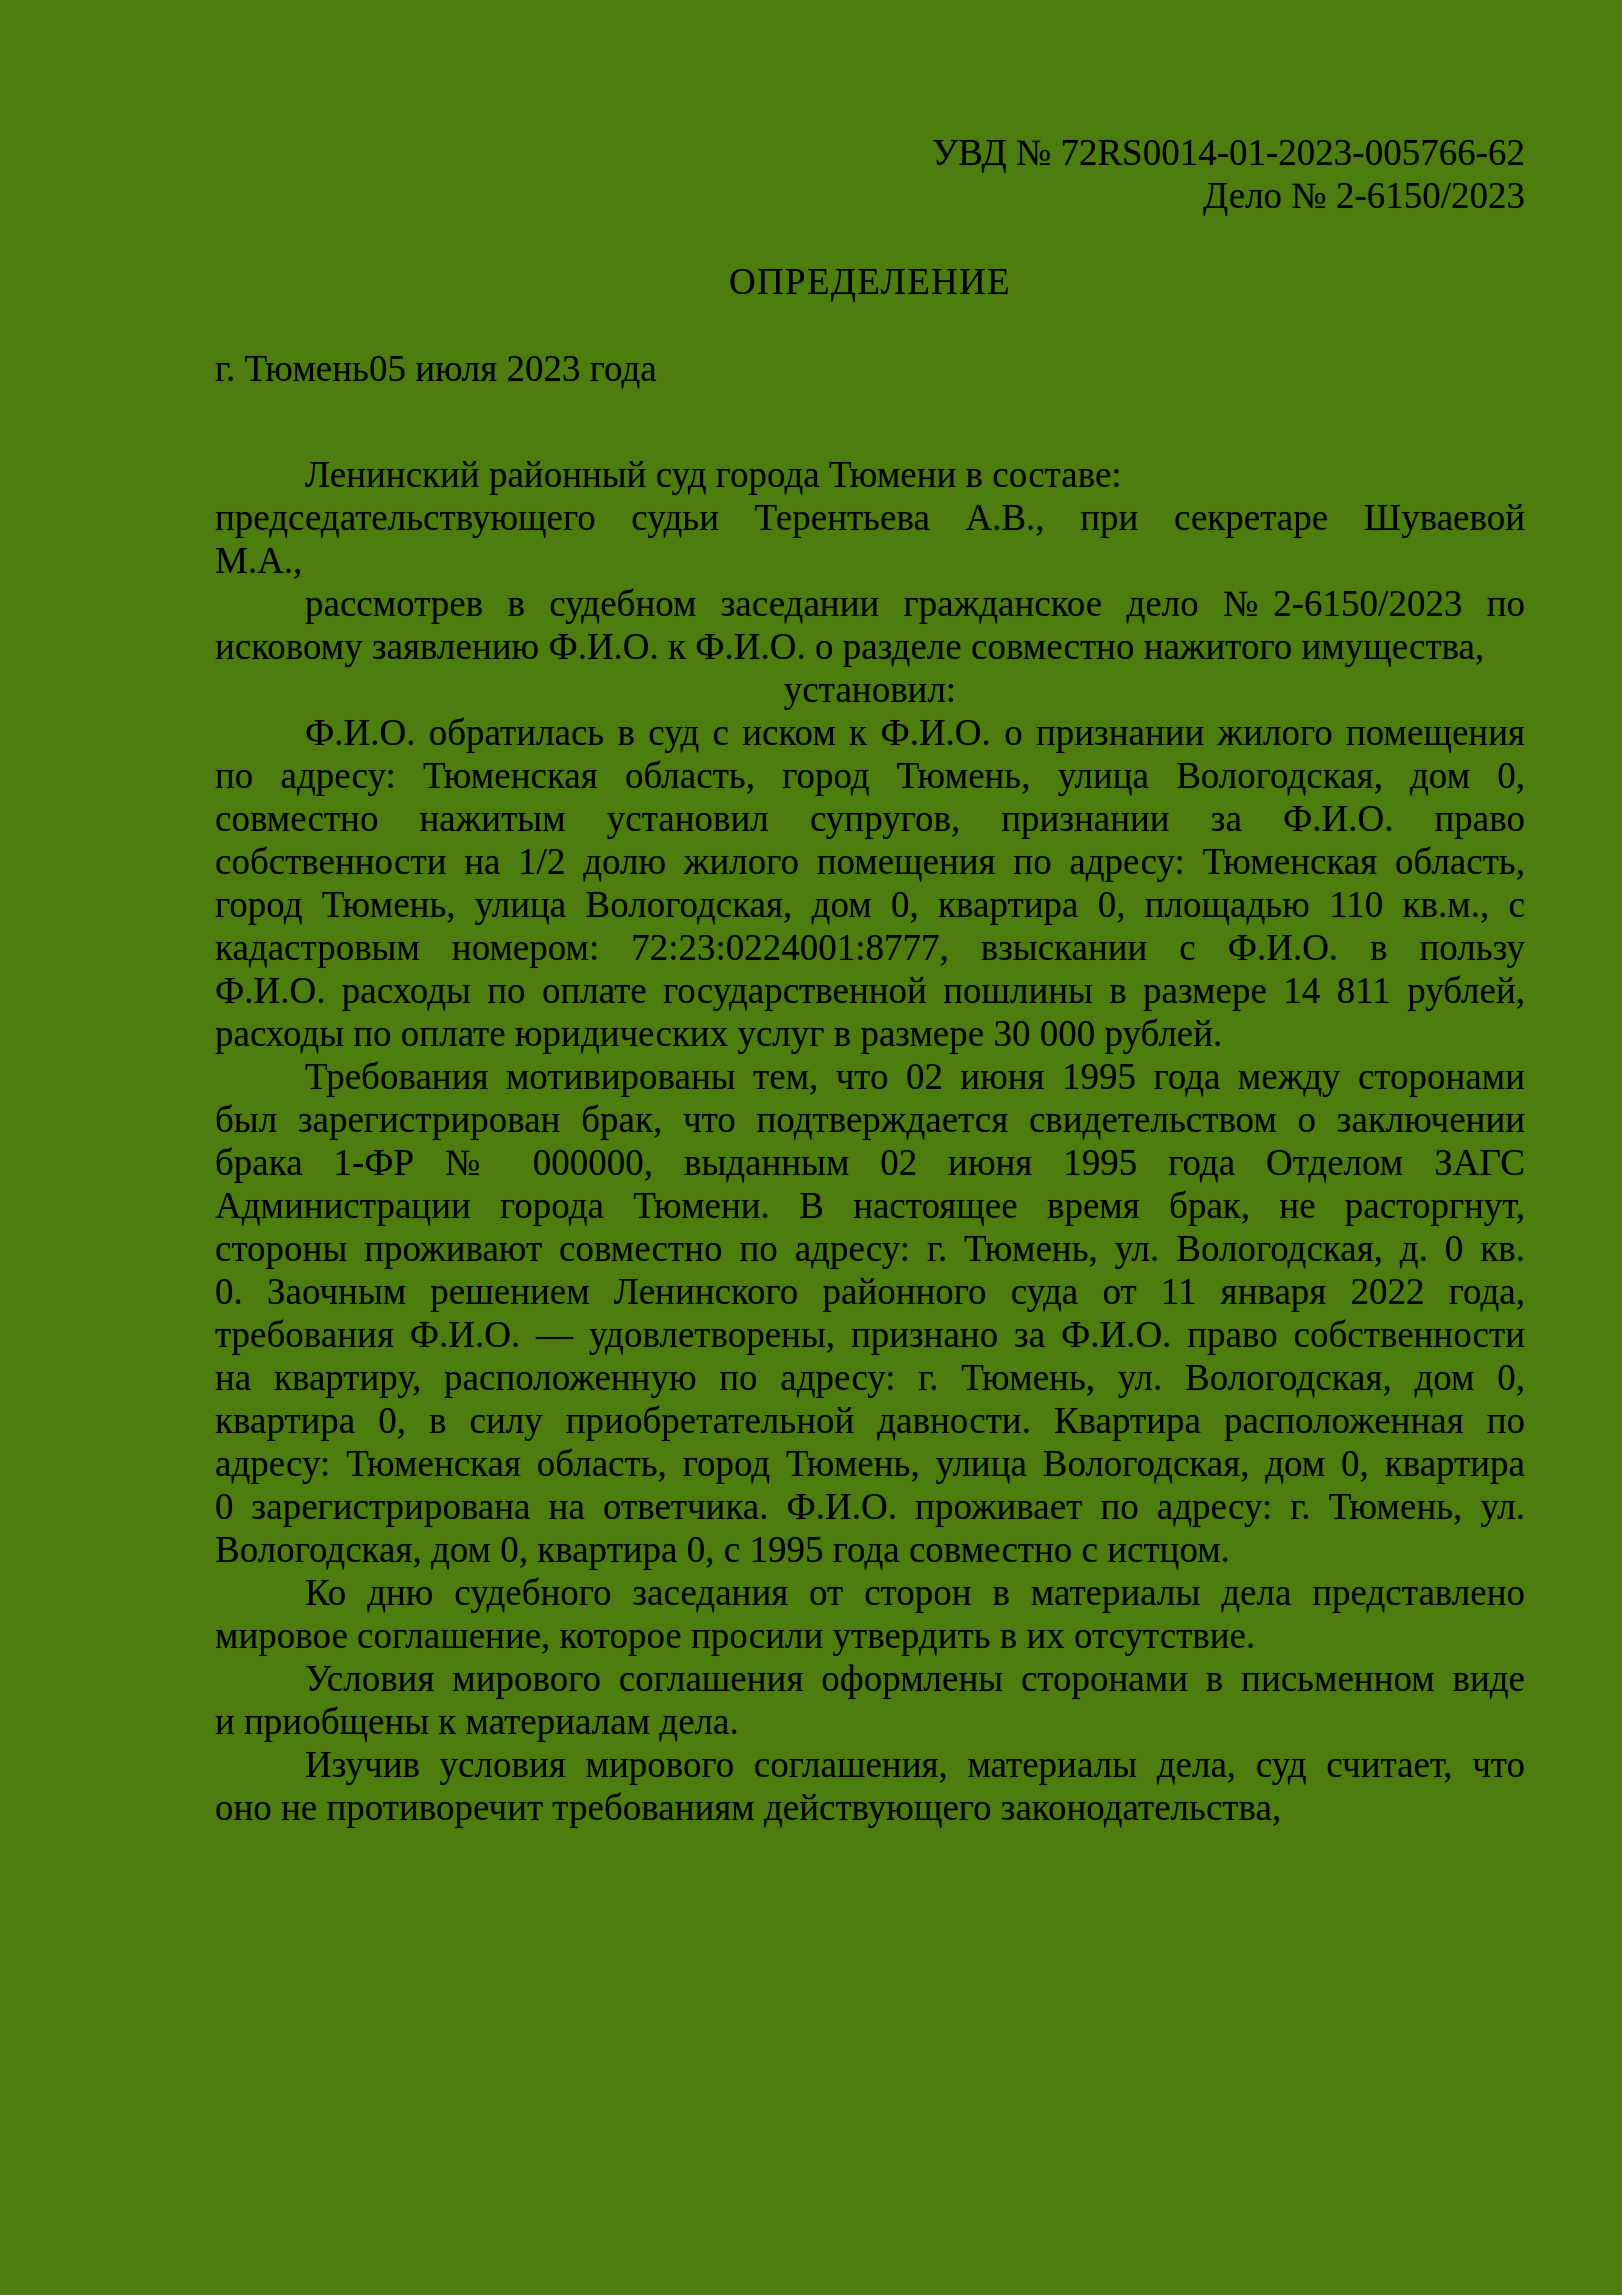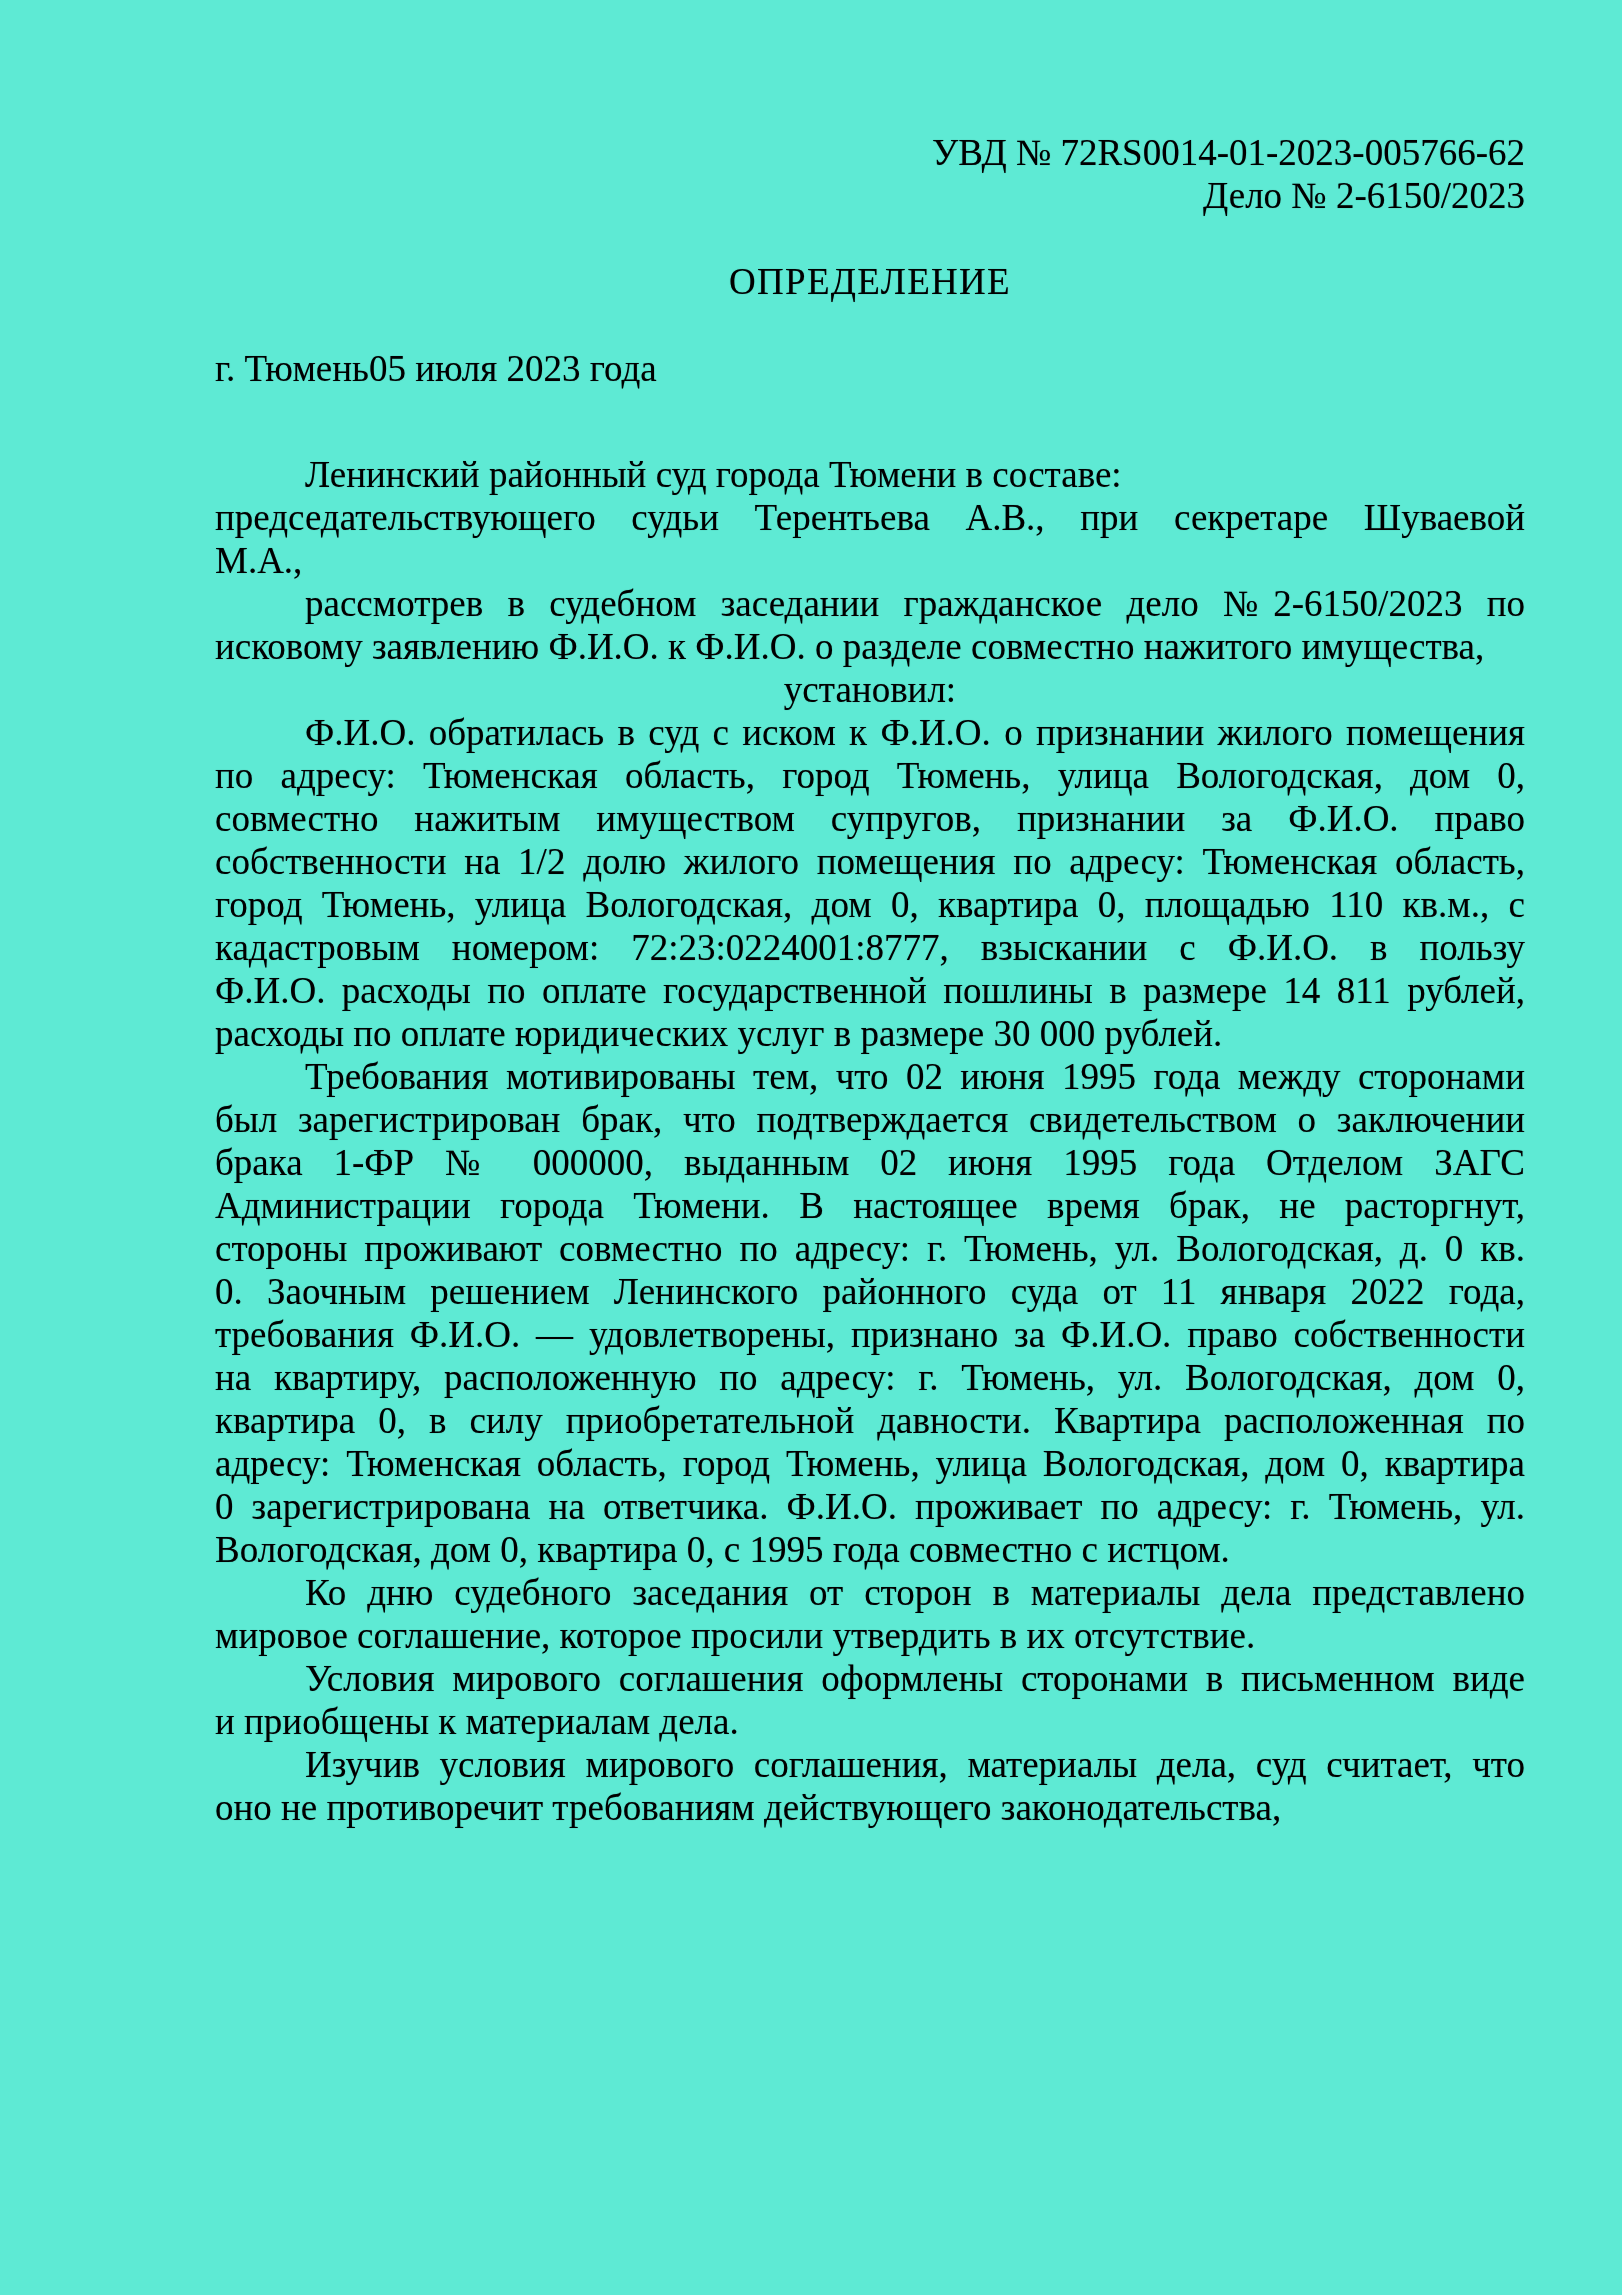--- a/index.html
+++ b/index.html
@@ -4,21 +4,21 @@
 <style>
   html, body {
     margin: 0;
     padding: 0;
     background: #ffffff;
   }
   .page {
     position: relative;
     width: 1622px;
     height: 2295px;
-    background: #5eead4;
+    background: #4d7c0f;
     overflow: hidden;
     font-family: "Liberation Serif", "DejaVu Serif", serif;
     font-size: 37px;
     color: #000000;
     
     text-shadow: 0 0 1px rgba(0,0,0,0.35);
   }
   
   .col {
     position: absolute;
@@ -70,21 +70,21 @@
 
   <div class="col body-block" id="body-lines">
       <div class="bl st-indent_plain">Ленинский районный суд города Тюмени в составе:</div>
       <div class="bl st-justify">председательствующего судьи Терентьева А.В., при секретаре Шуваевой</div>
       <div class="bl st-end">М.А.,</div>
       <div class="bl st-indent_justify">рассмотрев в судебном заседании гражданское дело №2-6150/2023 по</div>
       <div class="bl st-end">исковому заявлению Ф.И.О. к Ф.И.О. о разделе совместно нажитого имущества,</div>
       <div class="bl st-center">установил:</div>
       <div class="bl st-indent_justify">Ф.И.О. обратилась в суд с иском к Ф.И.О. о признании жилого помещения</div>
       <div class="bl st-justify">по адресу: Тюменская область, город Тюмень, улица Вологодская, дом 0,</div>
-      <div class="bl st-justify">совместно нажитым имуществом супругов, признании за Ф.И.О. право</div>
+      <div class="bl st-justify">совместно нажитым установил супругов, признании за Ф.И.О. право</div>
       <div class="bl st-justify">собственности на 1/2 долю жилого помещения по адресу: Тюменская область,</div>
       <div class="bl st-justify">город Тюмень, улица Вологодская, дом 0, квартира 0, площадью 110 кв.м., с</div>
       <div class="bl st-justify">кадастровым номером: 72:23:0224001:8777, взыскании с Ф.И.О. в пользу</div>
       <div class="bl st-justify">Ф.И.О. расходы по оплате государственной пошлины в размере 14 811 рублей,</div>
       <div class="bl st-end">расходы по оплате юридических услуг в размере 30 000 рублей.</div>
       <div class="bl st-indent_justify">Требования мотивированы тем, что 02 июня 1995 года между сторонами</div>
       <div class="bl st-justify">был зарегистрирован брак, что подтверждается свидетельством о заключении</div>
       <div class="bl st-justify">брака 1-ФР № 000000, выданным 02 июня 1995 года Отделом ЗАГС</div>
       <div class="bl st-justify">Администрации города Тюмени. В настоящее время брак, не расторгнут,</div>
       <div class="bl st-justify">стороны проживают совместно по адресу: г. Тюмень, ул. Вологодская, д. 0 кв.</div>

